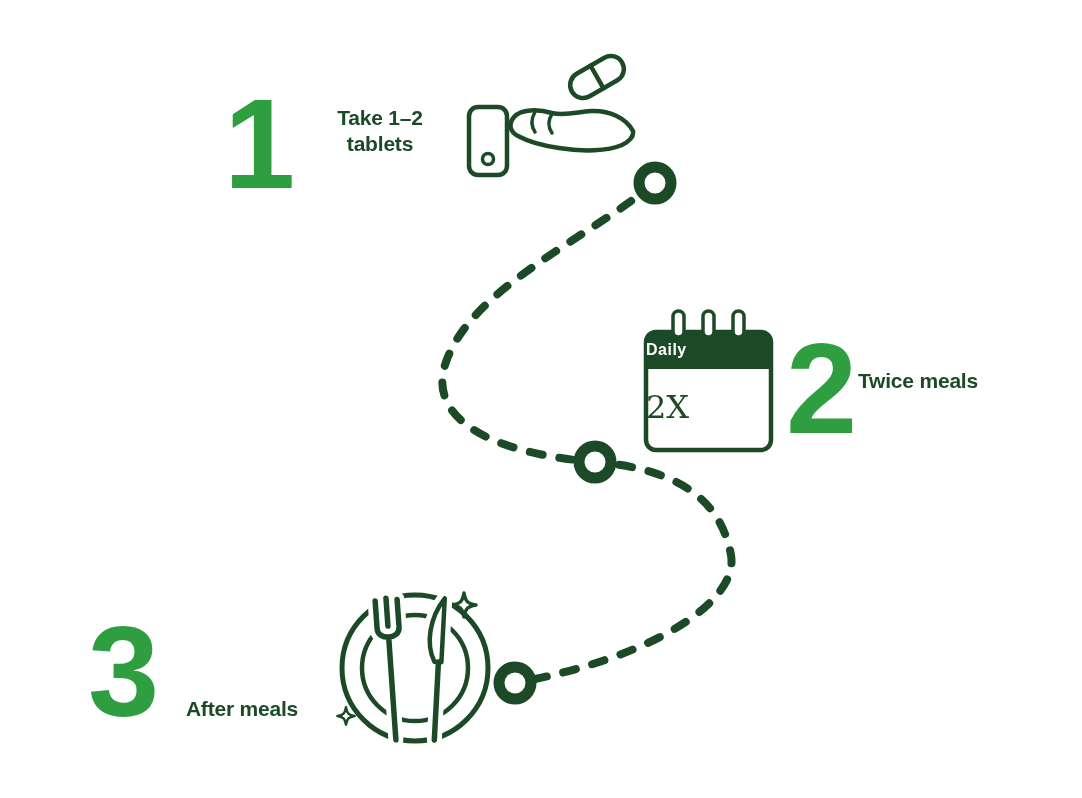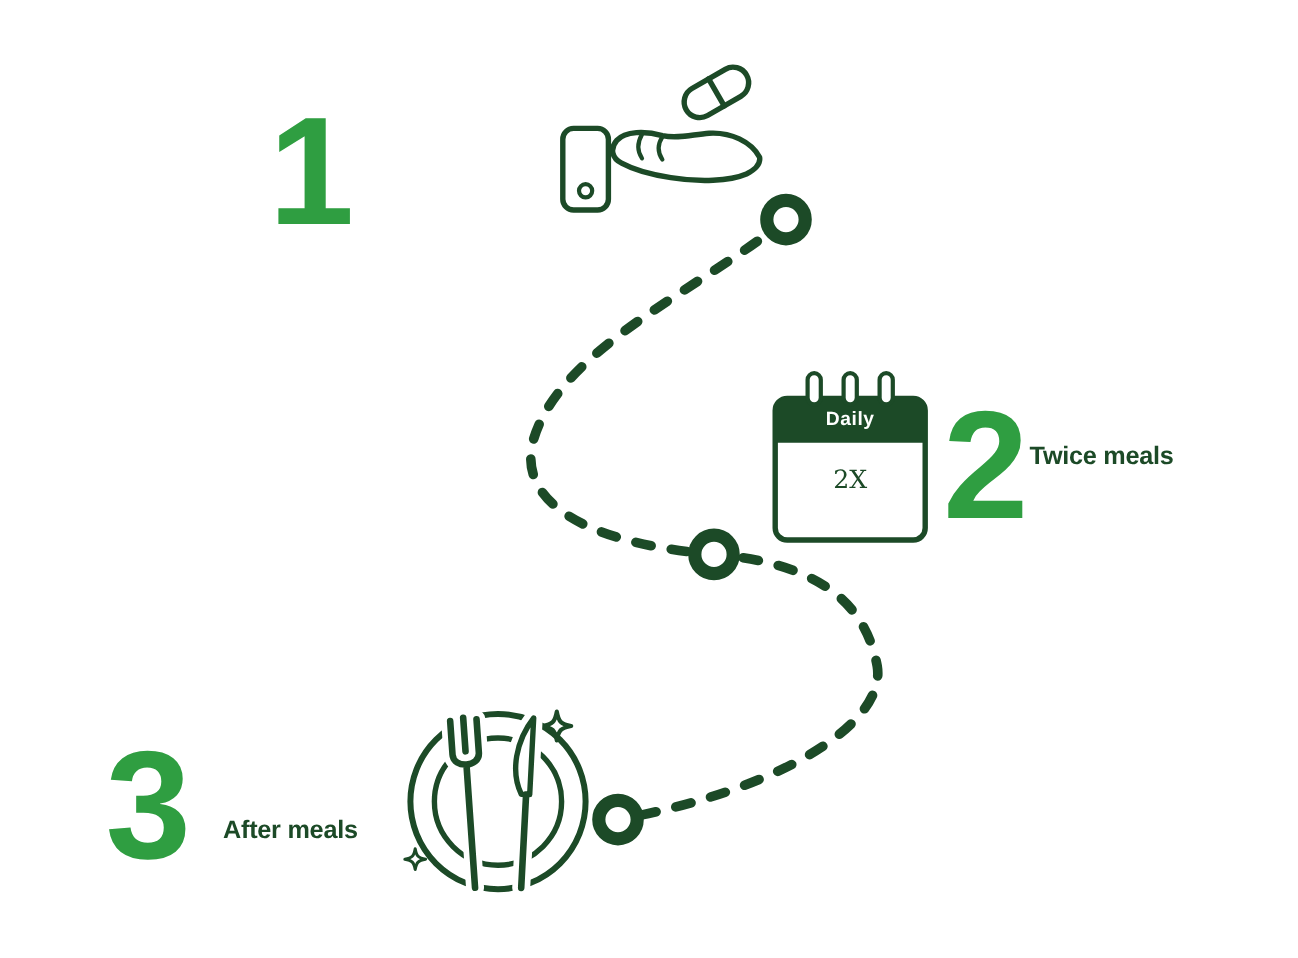--- a/index.html
+++ b/index.html
@@ -8,23 +8,23 @@
   .art { position:absolute; left:0; top:0; width:1082px; height:798px; }
 
   .step-number {
     position:absolute; font-weight:bold; font-size:128px; line-height:1;
     color:var(--accent-green,#2f9e41); text-align:center; letter-spacing:-3px;
   }
   .step-label {
     position:absolute; font-weight:bold; font-size:21px; line-height:1.25;
     color:var(--dark-green,#1c4a27); text-align:center; letter-spacing:-0.2px;
   }
-  .cal-text { position:absolute; text-align:center; }
+  .cal-text { position:absolute; }
   .cal-header { left:646px; top:341px; width:125px; font-size:16px; font-weight:bold; color:#ffffff; letter-spacing:0.5px; }
-  .cal-value { left:646px; top:388px; width:125px; font-size:21px; font-family:"DejaVu Serif", serif; color:var(--dark-green,#1c4a27); }
+  .cal-value { left:646px; top:388px; width:125px; font-size:32px; font-family:"DejaVu Serif", serif; color:var(--dark-green,#1c4a27); }
 
   .icon-stroke { fill:none; stroke:var(--dark-green,#1c4a27); stroke-linecap:round; stroke-linejoin:round; }
   .wfill { fill:#ffffff; }
   .icon-fill { fill:var(--dark-green,#1c4a27); stroke:none; }
   .halo { fill:none; stroke:#ffffff; stroke-width:15; stroke-linecap:round; stroke-linejoin:round; }
   .dash { fill:none; stroke:var(--dark-green,#1c4a27); stroke-width:8; stroke-dasharray:13 17; stroke-linecap:round; }
   .node { fill:#ffffff; stroke:var(--dark-green,#1c4a27); stroke-width:11; }
   .ring { fill:#ffffff; stroke:var(--dark-green,#1c4a27); stroke-width:3.5; }
 </style>
 </head>
@@ -76,22 +76,23 @@
 
       <g transform="translate(437 670) rotate(3)">
         <path class="halo" d="M 4 -72 C -10 -52 -13 -26 -3 -8 L 4 -8 Z M 1 -8 L 1 70"></path>
         <path class="icon-stroke wfill" stroke-width="4.5" d="M 4 -72 C -10 -52 -13 -26 -3 -8 L 4 -8 Z"></path>
         <path class="icon-stroke" stroke-width="5.5" d="M 1 -8 L 1 70"></path>
       </g>
     </g>
   </svg>
 
   <div class="step-number" style="left:198px; top:80px; width:120px;">1</div>
+  <div class="step-label" style="left:318px; top:105px; width:124px;">Take 1–2 tablets</div>
 
   <div class="cal-text cal-header">Daily</div>
   <div class="cal-text cal-value">2X</div>
   <div class="step-number" style="left:760px; top:325px; width:120px;">2</div>
   <div class="step-label" style="left:858px; top:368px; width:120px;">Twice meals</div>
 
   <div class="step-number" style="left:62px; top:608px; width:120px;">3</div>
-  <div class="step-label" style="left:180px; top:679px; width:124px;">After meals</div>
+  <div class="step-label" style="left:180px; top:696px; width:124px;">After meals</div>
 
 </div>
 
 </body></html>

